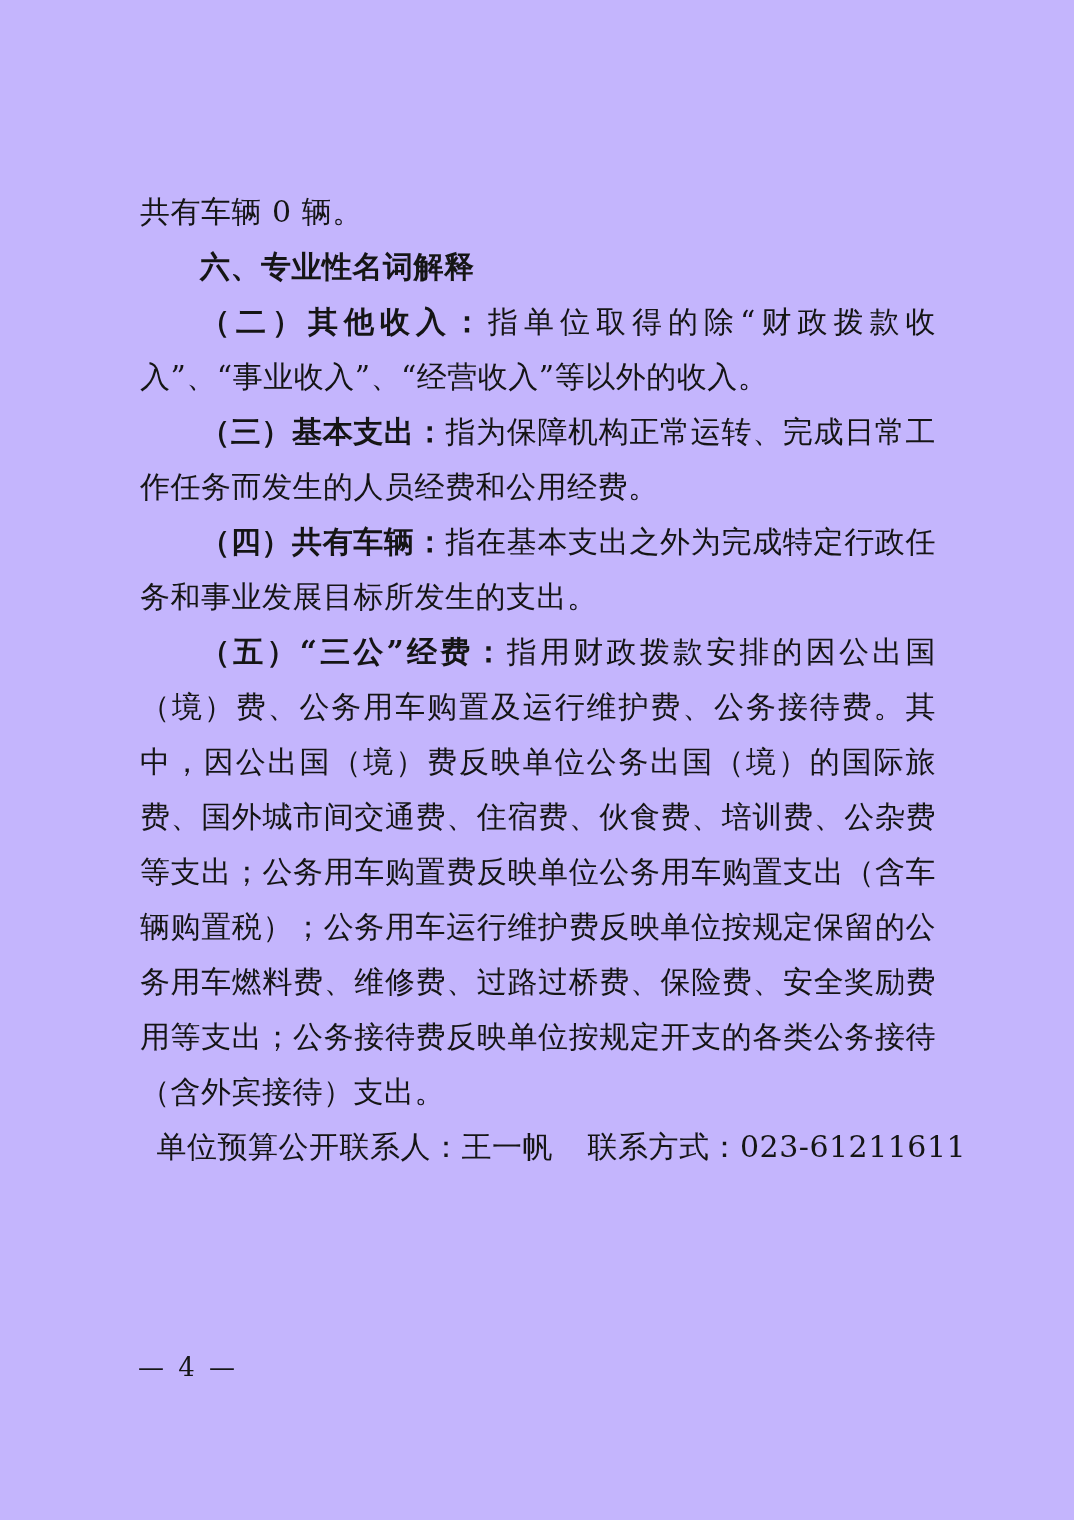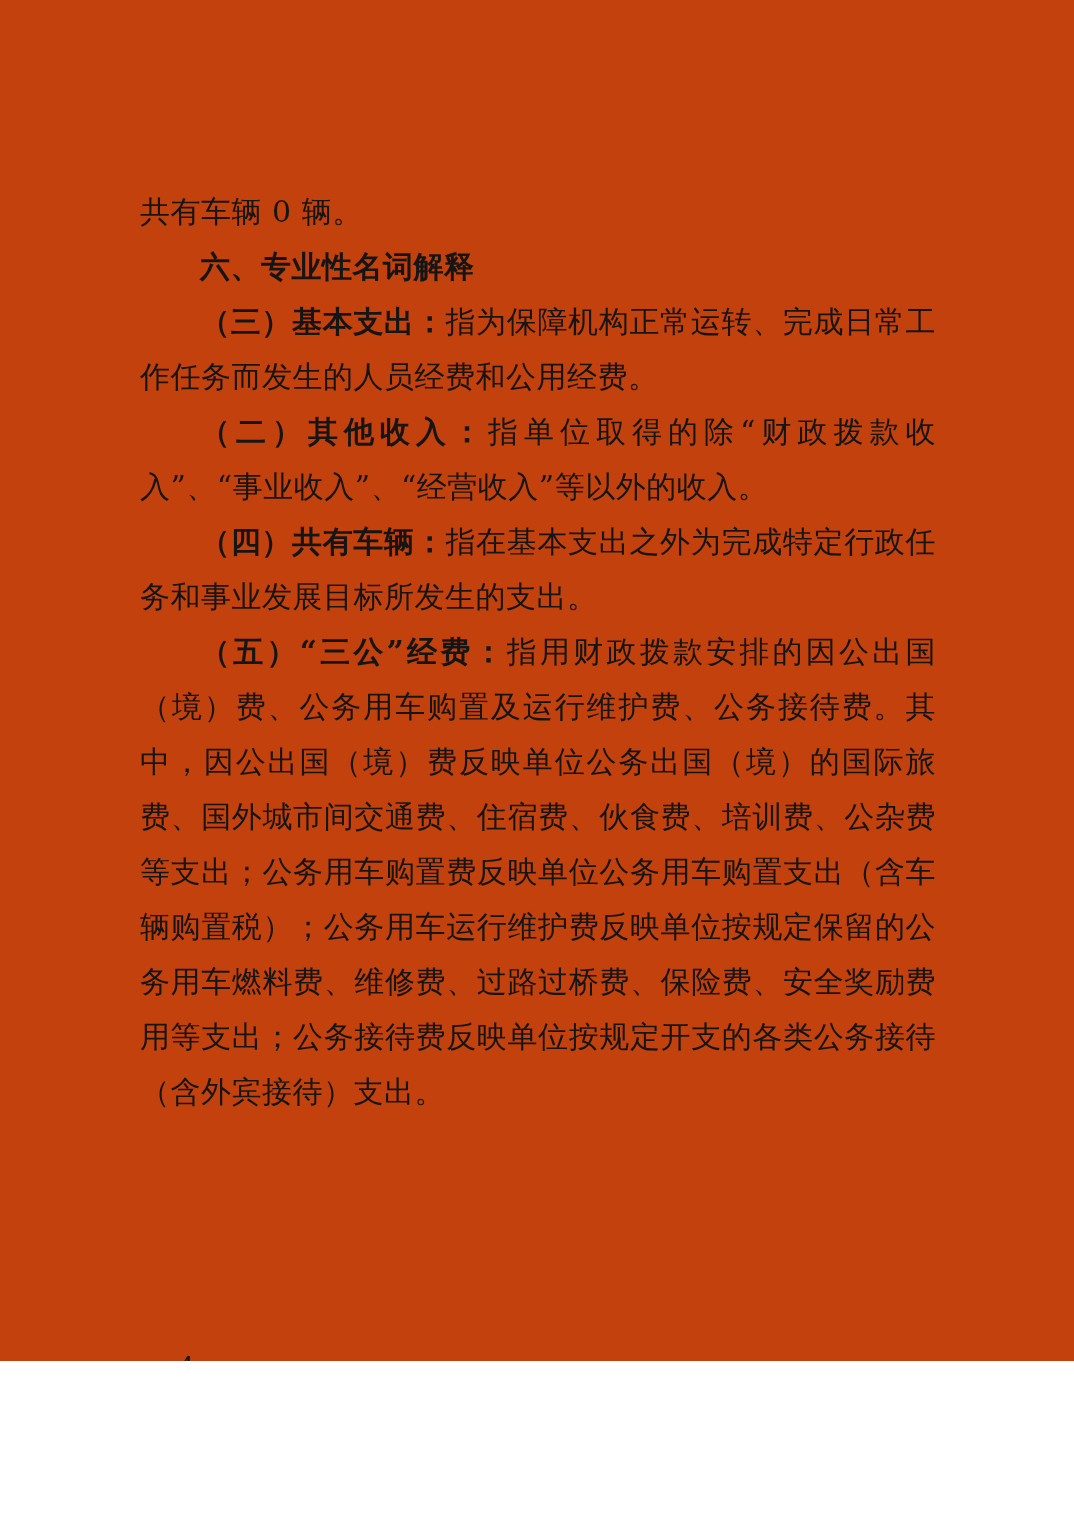--- a/index.html
+++ b/index.html
@@ -4,22 +4,22 @@
 <style>
   * { margin: 0; padding: 0; box-sizing: border-box; }
   html, body {
     width: 1074px;
     height: 1520px;
     background: #ffffff;
   }
   .page {
     position: relative;
     width: 1074px;
-    height: 1361px;
-    background: #c2410c;
+    height: 1520px;
+    background: #c4b5fd;
     color: #151515;
     font-family: "DejaVu Serif", serif;
     overflow: hidden;
   }
   .content {
     position: absolute;
     left: 140px;
     width: 796px;
     top: 184px;
     font-size: 30px;
@@ -54,26 +54,27 @@
 
 <div class="page">
 
   <div class="content">
 
     <p class="para-cont">共有车辆 0 辆。</p>
 
     <p class="section-heading">六、专业性名词解释</p>
 
 
+    <p class="para-indent"><span class="term-lead">（二）其他收入：</span><span>指单位取得的除“财政拨款收入”、“事业收入”、“经营收入”等以外的收入。</span></p>
+
     <p class="para-indent"><span class="term-lead">（三）基本支出：</span><span>指为保障机构正常运转、完成日常工作任务而发生的人员经费和公用经费。</span></p>
-
-    <p class="para-indent"><span class="term-lead">（二）其他收入：</span><span>指单位取得的除“财政拨款收入”、“事业收入”、“经营收入”等以外的收入。</span></p>
 
     <p class="para-indent"><span class="term-lead">（四）共有车辆：</span><span>指在基本支出之外为完成特定行政任务和事业发展目标所发生的支出。</span></p>
 
     <p class="para-indent"><span class="term-lead">（五）“三公”经费：</span><span>指用财政拨款安排的因公出国（境）费、公务用车购置及运行维护费、公务接待费。其中，因公出国（境）费反映单位公务出国（境）的国际旅费、国外城市间交通费、住宿费、伙食费、培训费、公杂费等支出；公务用车购置费反映单位公务用车购置支出（含车辆购置税）；公务用车运行维护费反映单位按规定保留的公务用车燃料费、维修费、过路过桥费、保险费、安全奖励费用等支出；公务接待费反映单位按规定开支的各类公务接待（含外宾接待）支出。</span></p>
 
+    <p class="contact-line"><span>单位预算公开联系人：</span><span>王一帆</span><span class="contact-gap"></span><span>联系方式：</span><span>023-61211611</span></p>
 
   </div>
 
   <div class="page-footer">— 4 —</div>
 
 </div>
 
 </body></html>

